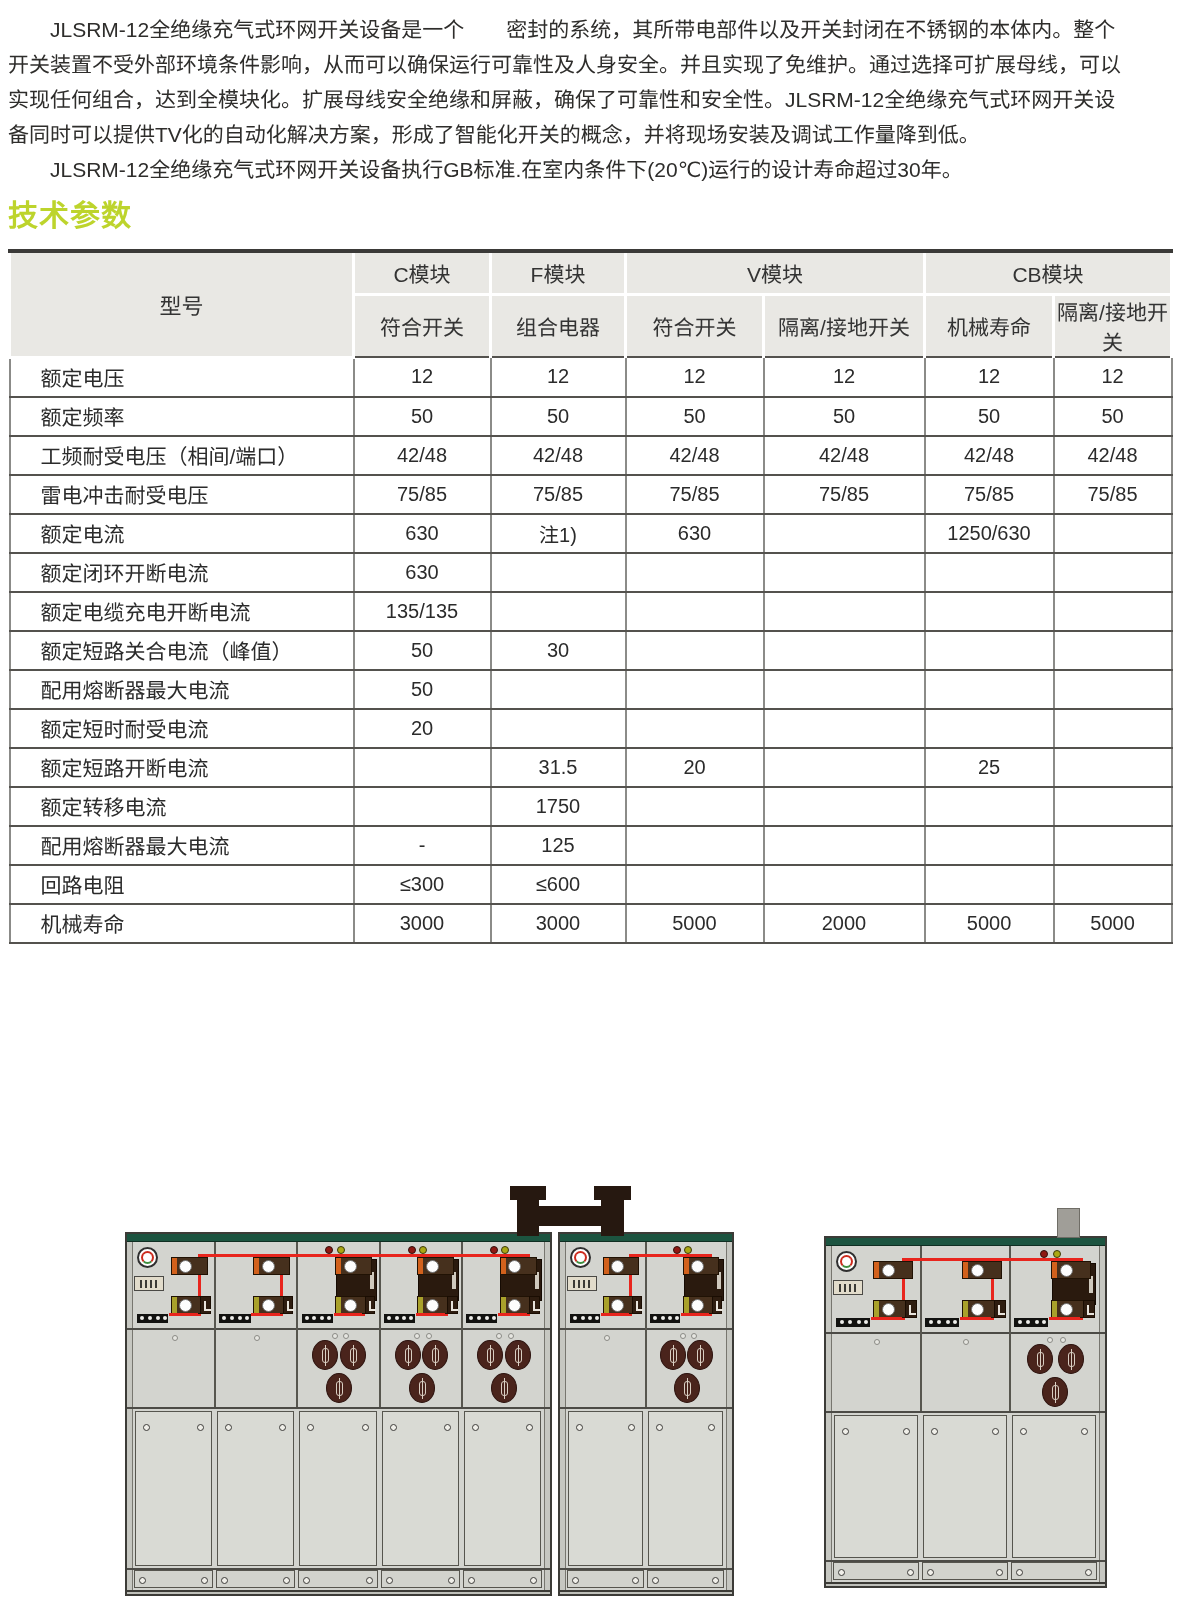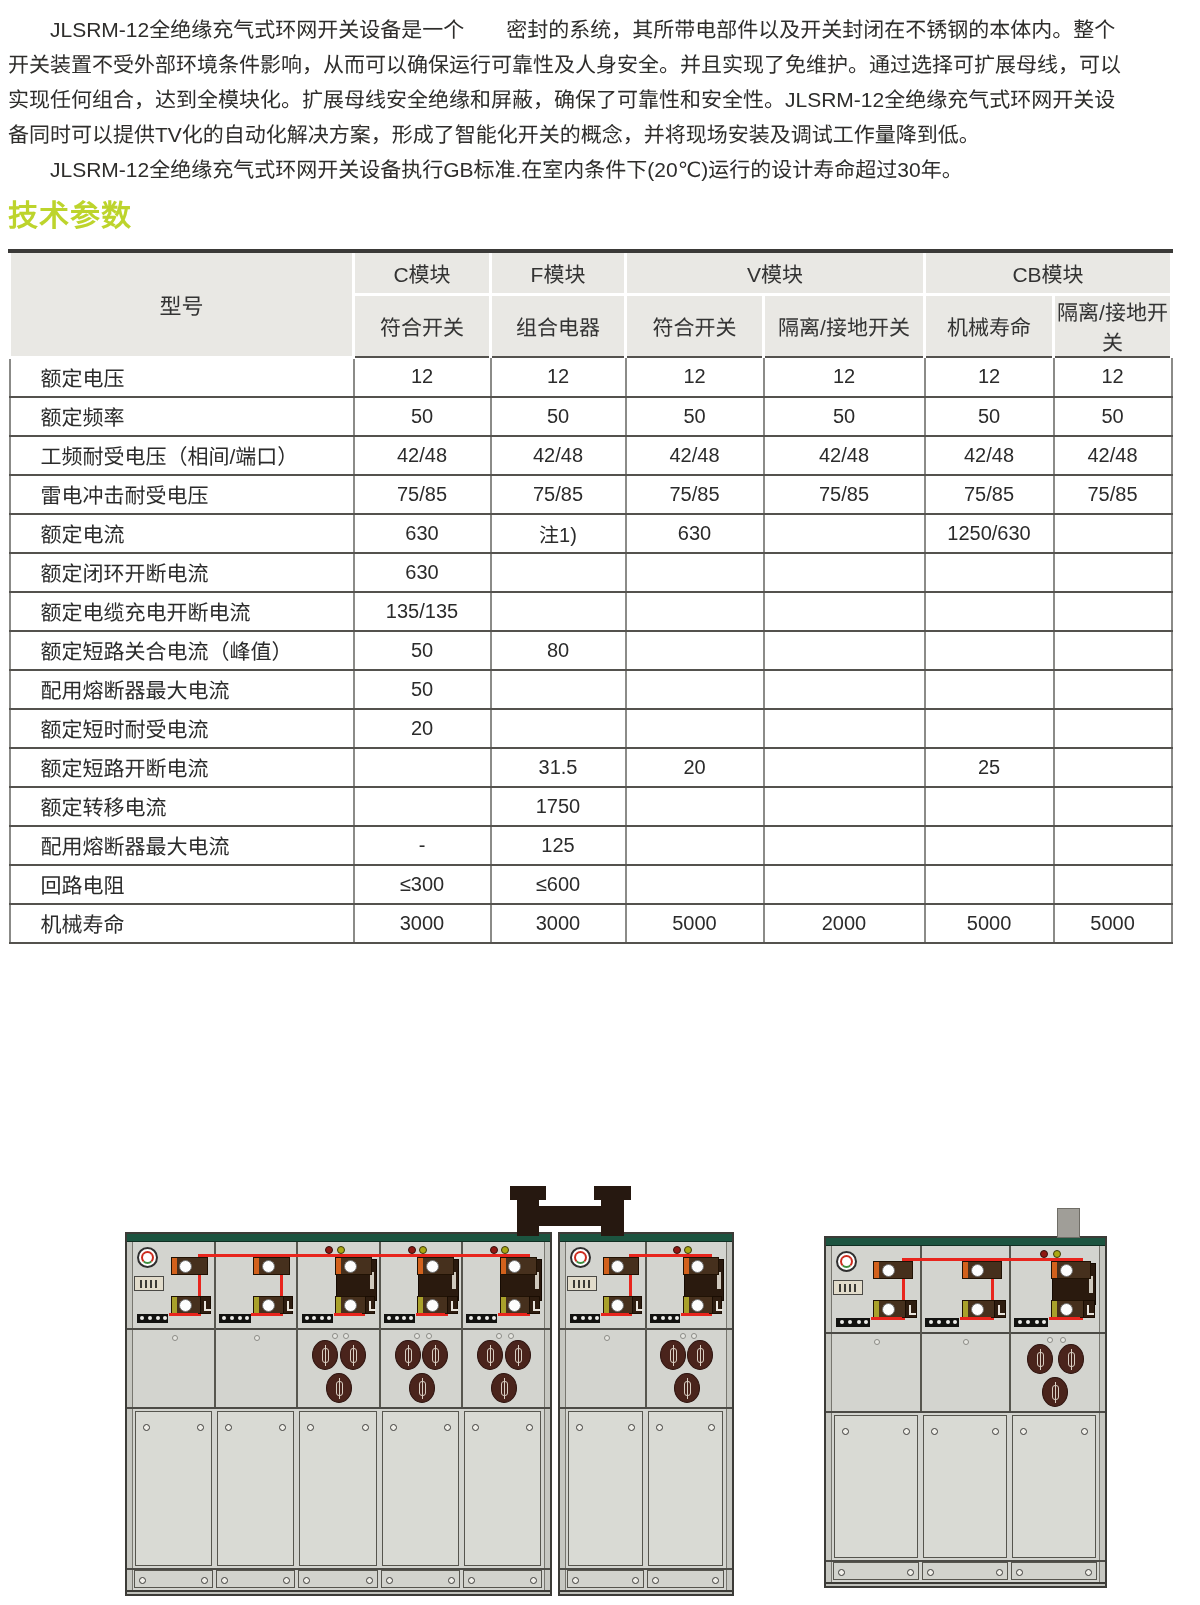--- a/index.html
+++ b/index.html
@@ -177,21 +177,21 @@
             <td>135/135</td>
             <td></td>
             <td></td>
             <td></td>
             <td></td>
             <td></td>
           </tr>
           <tr>
             <td class="lbl">额定短路关合电流（峰值）</td>
             <td>50</td>
-            <td>80</td>
+            <td>30</td>
             <td></td>
             <td></td>
             <td></td>
             <td></td>
           </tr>
           <tr>
             <td class="lbl">配用熔断器最大电流</td>
             <td>50</td>
             <td></td>
             <td></td>

